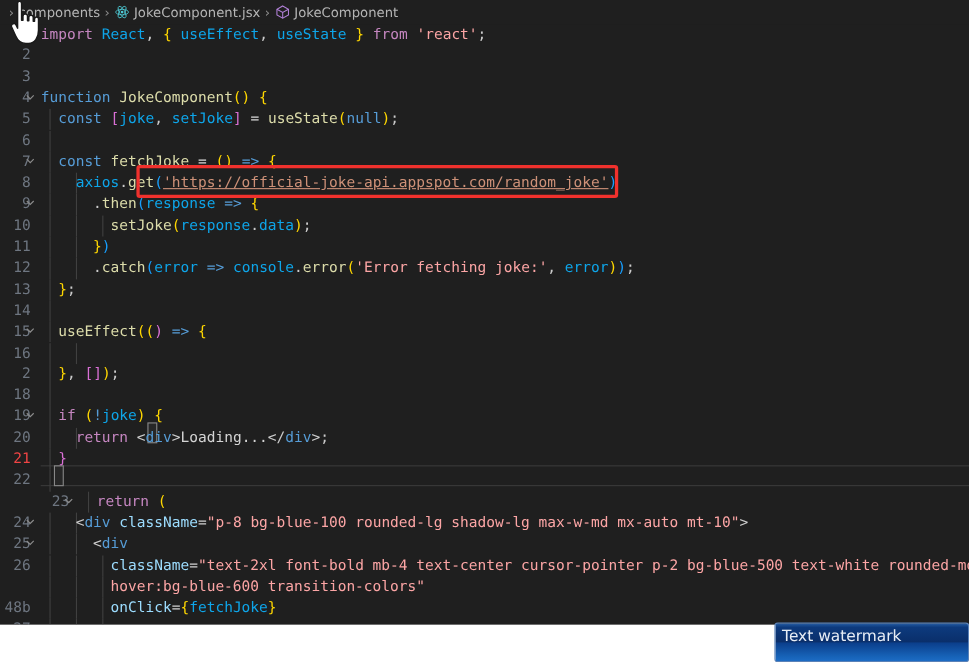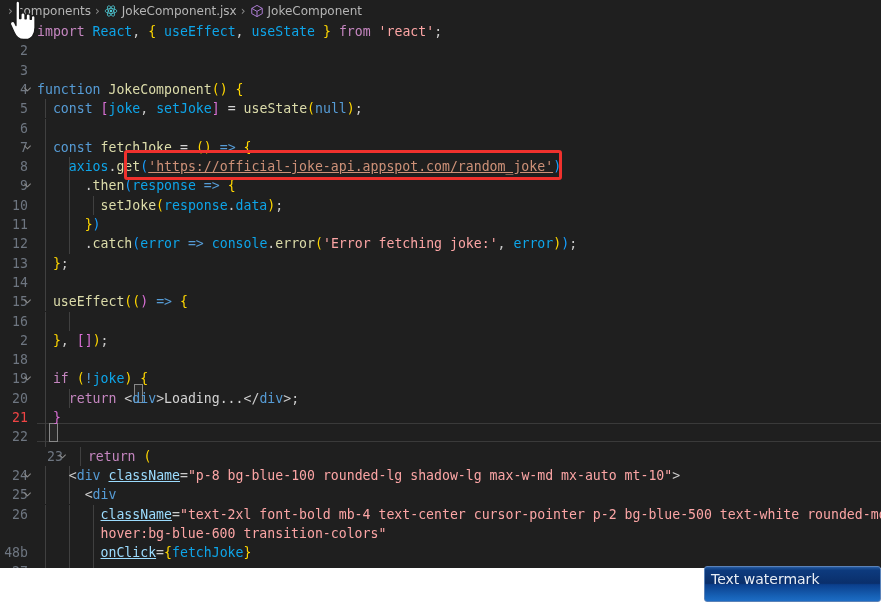--- a/index.html
+++ b/index.html
@@ -134,21 +134,21 @@
   .t-ctrl    { color: #569cd6; }  
   .t-fn      { color: #dcdcaa; }  
   .t-var     { color: #0ea5e9; }  
   .t-str     { color: #fca5a5; }  
   .t-punct   { color: #cccccc; }
   .t-b1      { color: #ffd700; }  
   .t-b2      { color: #da70d6; }  
   .t-b3      { color: #179fff; }  
   .t-op      { color: #569cd6; }
   .t-tag     { color: #569cd6; }
-  .t-attr    { color: #9cdcfe; text-decoration: underline; }
+  .t-attr    { color: #9cdcfe; }
   .t-white   { color: #d4d4d4; }
   .t-link    { color: #ce9178; text-decoration: underline; text-decoration-color: #ce9178; }
 
   
   #annotation-rect {
     position: absolute;
     left: 124px;
     top: 150px;
     width: 438px;
     height: 30px;

